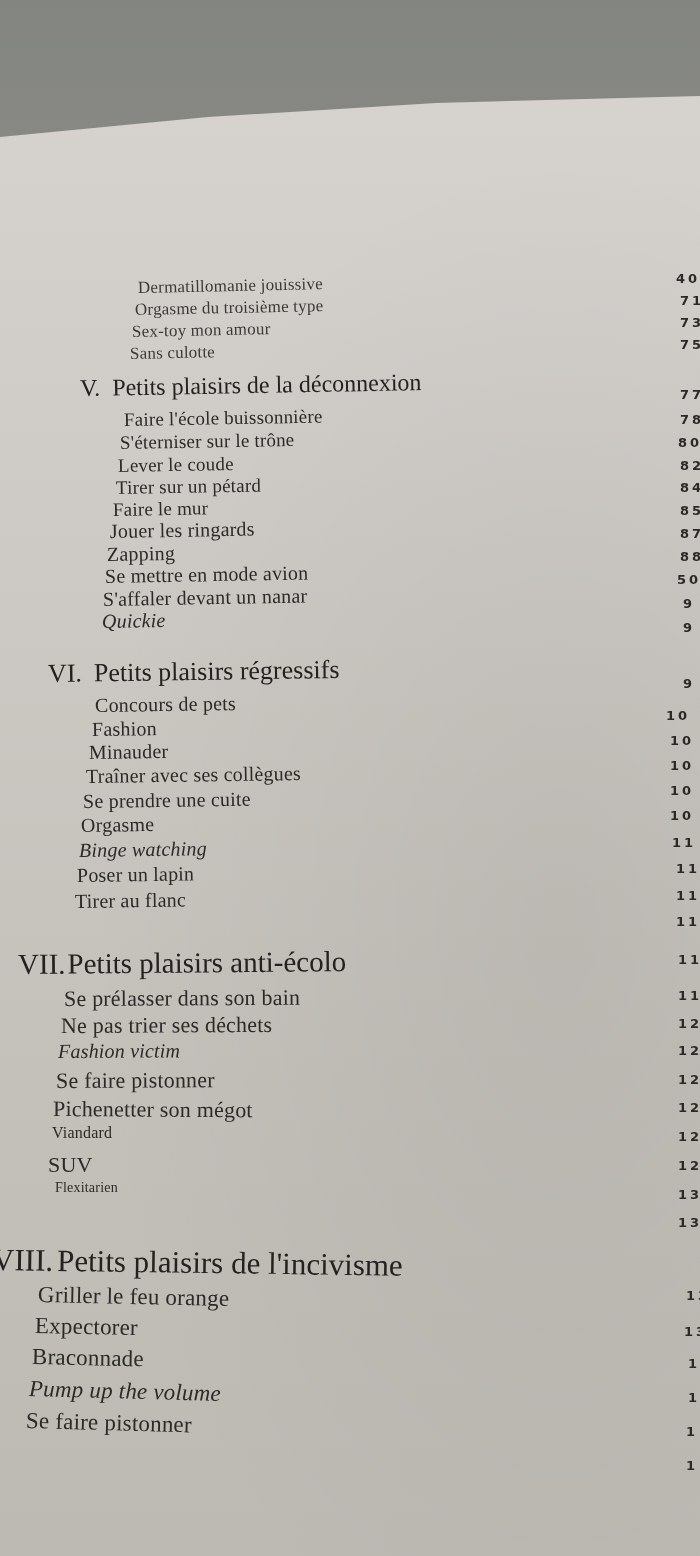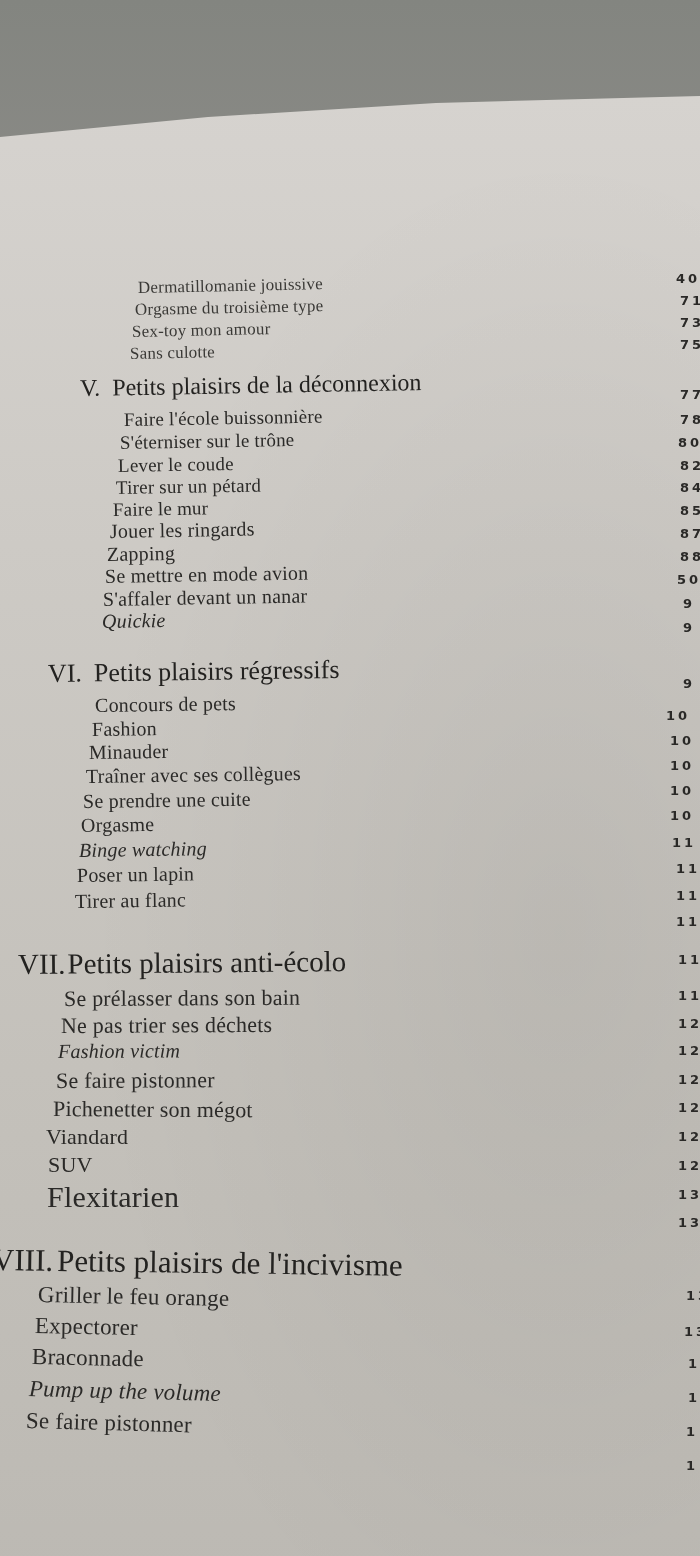--- a/index.html
+++ b/index.html
@@ -111,25 +111,25 @@
 <div class="line entry" style="left:64px;top:986px;transform:rotate(-0.3deg);font-size:22px">Se prélasser dans son bain</div>
 <div class="pg" style="left:678px;top:988px">11</div>
 <div class="line entry" style="left:61px;top:1013px;transform:rotate(-0.3deg);font-size:22px">Ne pas trier ses déchets</div>
 <div class="pg" style="left:678px;top:1016px">12</div>
 <div class="line entry italic" style="left:58px;top:1040px;transform:rotate(-0.3deg);font-size:20px">Fashion victim</div>
 <div class="pg" style="left:678px;top:1043px">12</div>
 <div class="line entry" style="left:56px;top:1068px;transform:rotate(-0.3deg);font-size:22px">Se faire pistonner</div>
 <div class="pg" style="left:678px;top:1072px">12</div>
 <div class="line entry" style="left:53px;top:1096px;transform:rotate(0.4deg);font-size:22px">Pichenetter son mégot</div>
 <div class="pg" style="left:678px;top:1100px">12</div>
-<div class="line entry" style="left:46px;top:1124px;font-size:22px">Viandard</div>
+<div class="line entry" style="left:52px;top:1124px;font-size:16px">Viandard</div>
 <div class="pg" style="left:678px;top:1129px">12</div>
 <div class="line entry" style="left:48px;top:1152px;font-size:22px">SUV</div>
 <div class="pg" style="left:678px;top:1158px">12</div>
-<div class="line entry" style="left:47px;top:1180px;font-size:30px">Flexitarien</div>
+<div class="line entry" style="left:55px;top:1180px;font-size:14px">Flexitarien</div>
 <div class="pg" style="left:678px;top:1187px">13</div>
 <div class="pg" style="left:678px;top:1215px">13</div>
 
 <div class="line section" style="left:-8px;top:1242px;transform:rotate(0.8deg);font-size:31px">
   <span class="numeral" style="margin-right:4px">VIII.</span><span>Petits plaisirs de l'incivisme</span>
 </div>
 
 <div class="line entry" style="left:38px;top:1282px;transform:rotate(1.2deg);font-size:23px">Griller le feu orange</div>
 <div class="pg" style="left:686px;top:1288px">13</div>
 <div class="line entry" style="left:35px;top:1313px;transform:rotate(1.2deg);font-size:23px">Expectorer</div>

